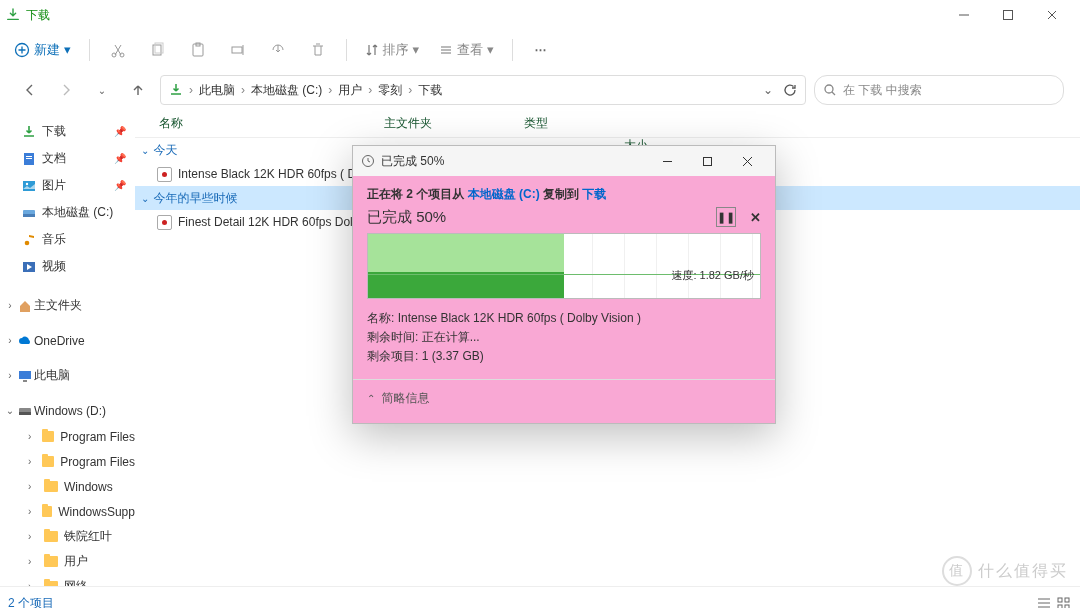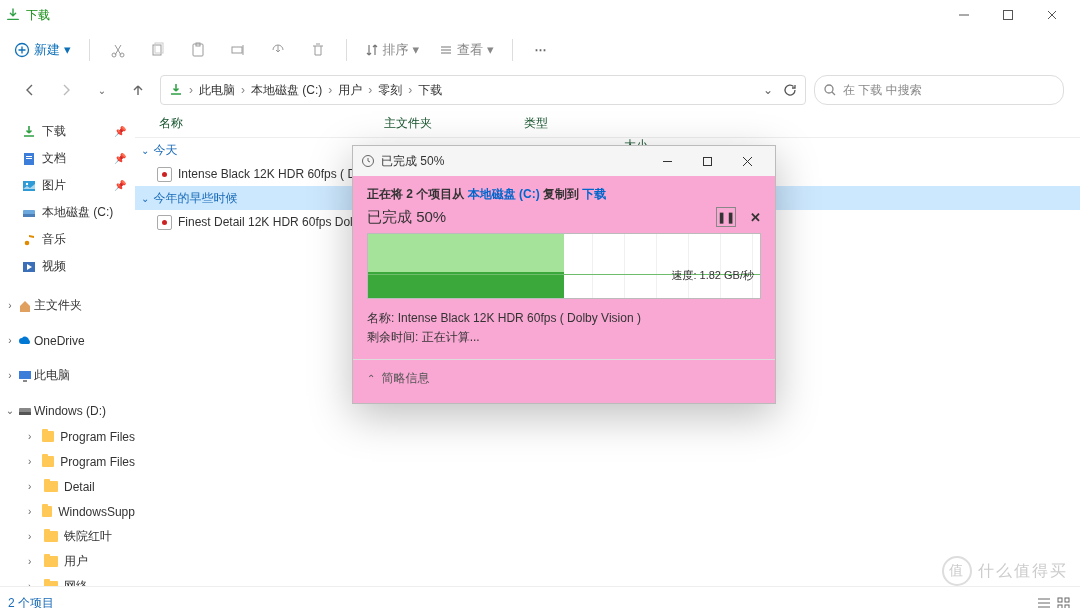--- a/index.html
+++ b/index.html
@@ -314,21 +314,21 @@
         <span>Program Files</span>
       </div>
     <div class="side-sub">
         <span class="chev">›</span>
         <span class="folder-ico"></span>
         <span>Program Files</span>
       </div>
     <div class="side-sub">
         <span class="chev">›</span>
         <span class="folder-ico"></span>
-        <span>Detail</span>
+        <span>Windows</span>
       </div>
     <div class="side-sub">
         <span class="chev">›</span>
         <span class="folder-ico"></span>
         <span>WindowsSupp</span>
       </div>
     <div class="side-sub">
         <span class="chev">›</span>
         <span class="folder-ico"></span>
         <span>铁院红叶</span>
@@ -434,20 +434,21 @@
     </div>
     <div class="graph">
       <div class="grid"></div>
       <div class="fill"></div>
       <div class="mid"></div>
       <div class="speed">速度: 1.82 GB/秒</div>
     </div>
     <div class="dlg-info">
       <div><span>名称:</span> <span>Intense Black 12K HDR 60fps ( Dolby Vision )</span></div>
       <div><span>剩余时间:</span> <span>正在计算...</span></div>
+      <div><span>剩余项目:</span> <span>1 (3.37 GB)</span></div>
     </div>
     <div class="dlg-sep"></div>
     <div class="dlg-more">
       <span style="font-size:10px;">⌃</span>
       <span>简略信息</span>
     </div>
   </div>
 </div>
 
 <div class="wm">

